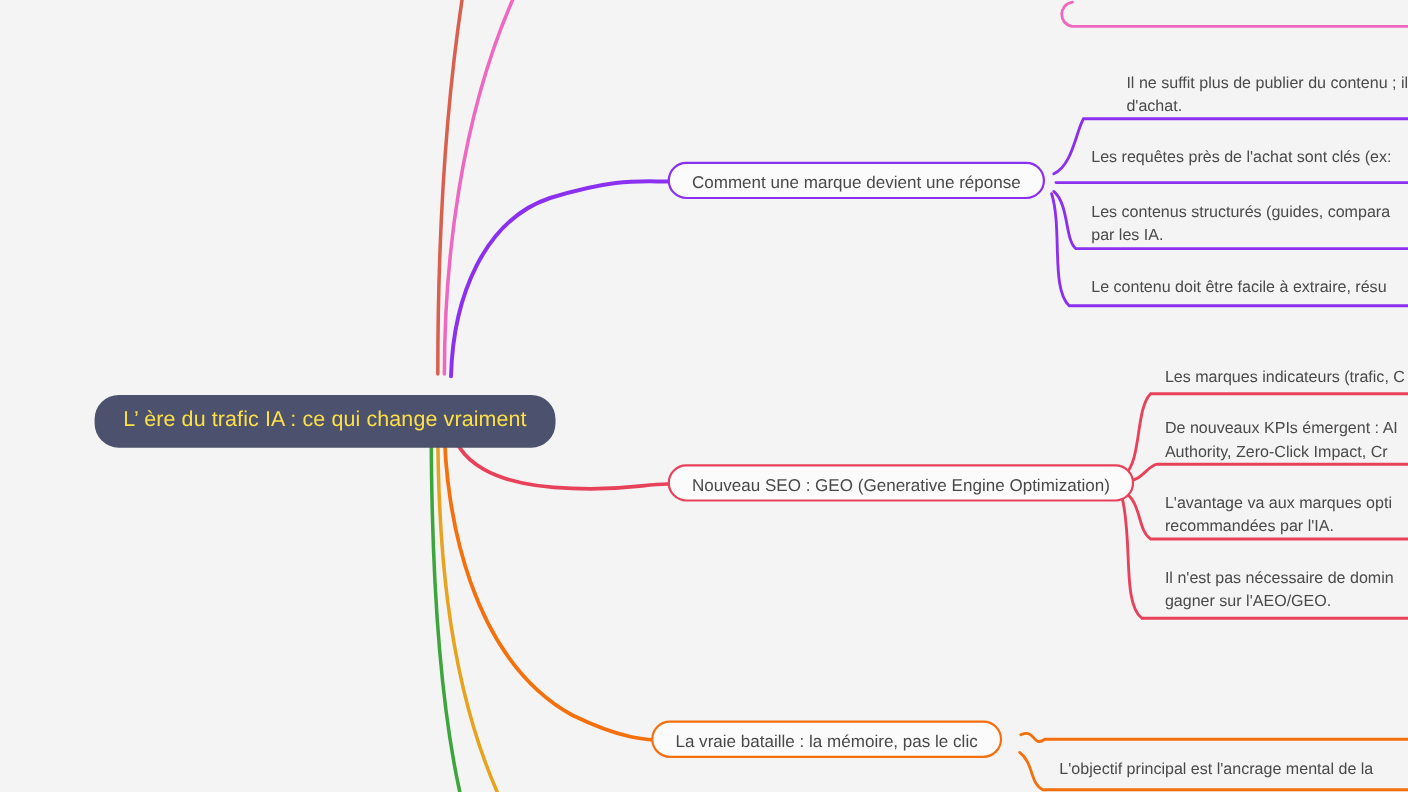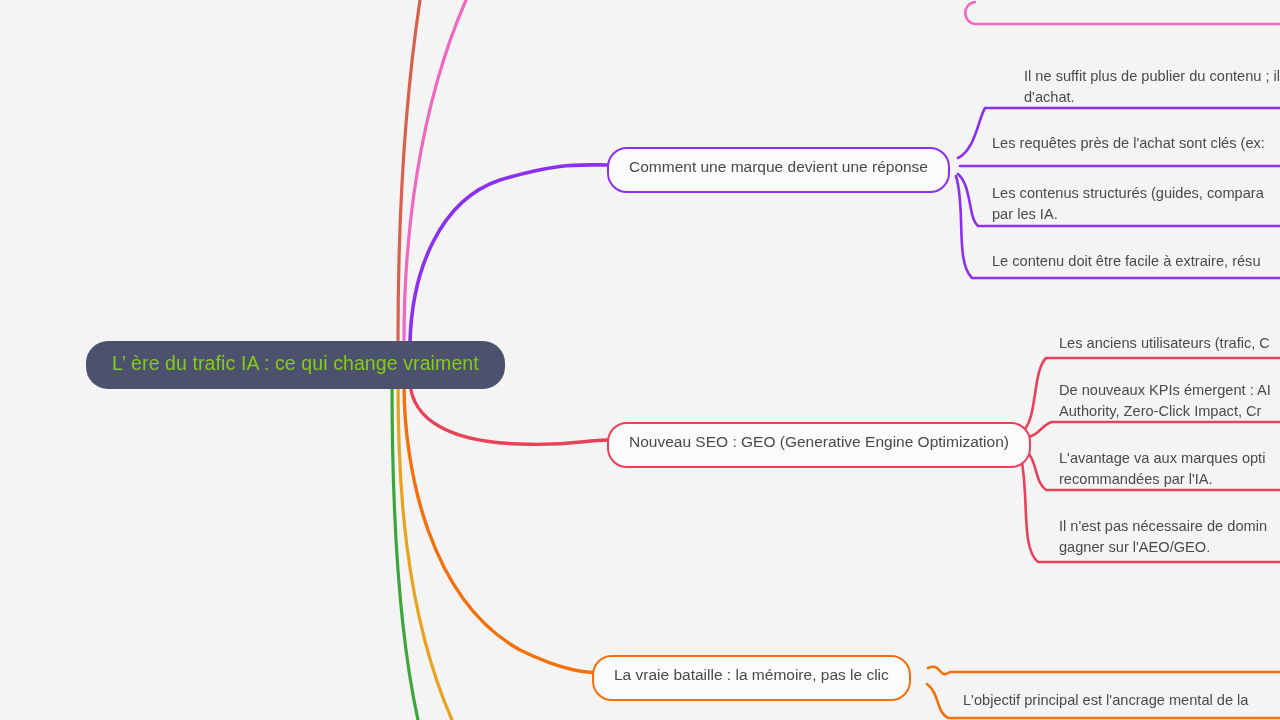--- a/index.html
+++ b/index.html
@@ -29,36 +29,37 @@
     pointer-events: none;
   }
   .node {
     position: absolute;
     box-sizing: border-box;
     white-space: nowrap;
   }
   
   .root-node {
     background: #4c516d;
-    color: #84cc16;
+    color: #fde047;
     border-radius: 22px;
     font-size: 19.5px;
     line-height: 1;
     padding: 13px 26px 15px 26px;
     letter-spacing: 0.1px;
+    margin-top: 18px;
   }
   
   .topic-node {
     background: #fbfbfb;
     border-radius: 20px;
     border: 2.2px solid #8a2be2;
     color: #494949;
     font-size: 15.5px;
     line-height: 1;
-    padding: 10px 20px 16px 20px;
+    padding: 10px 20px 4px 20px;
   }
   .topic-purple { border-color: #8c30f0; }
   .topic-red    { border-color: #e8415a; }
   .topic-orange { border-color: #f4700d; }
   
   .leaf {
     position: absolute;
     box-sizing: border-box;
     color: #4a4a4a;
     font-size: 14.6px;
@@ -123,21 +124,21 @@
   <div class="leaf" style="left:1024px; top:66px;">Il ne suffit plus de publier du contenu ; il f
 d'achat.</div>
 
   <div class="leaf" style="left:992px; top:133px;">Les requêtes près de l'achat sont clés (ex:</div>
 
   <div class="leaf" style="left:992px; top:251px;">Le contenu doit être facile à extraire, résu</div>
 
   <div class="leaf" style="left:992px; top:183px;">Les contenus structurés (guides, compara
 par les IA.</div>
 
-  <div class="leaf" style="left:1059px; top:333px;">Les anciens utilisateurs (trafic, C</div>
+  <div class="leaf" style="left:1059px; top:333px;">Les marques indicateurs (trafic, C</div>
 
   <div class="leaf" style="left:1059px; top:380px;">De nouveaux KPIs émergent : AI
 Authority, Zero-Click Impact, Cr</div>
 
   <div class="leaf" style="left:1059px; top:448px;">L'avantage va aux marques opti
 recommandées par l'IA.</div>
 
   <div class="leaf" style="left:1059px; top:516px;">Il n'est pas nécessaire de domin
 gagner sur l'AEO/GEO.</div>
 

